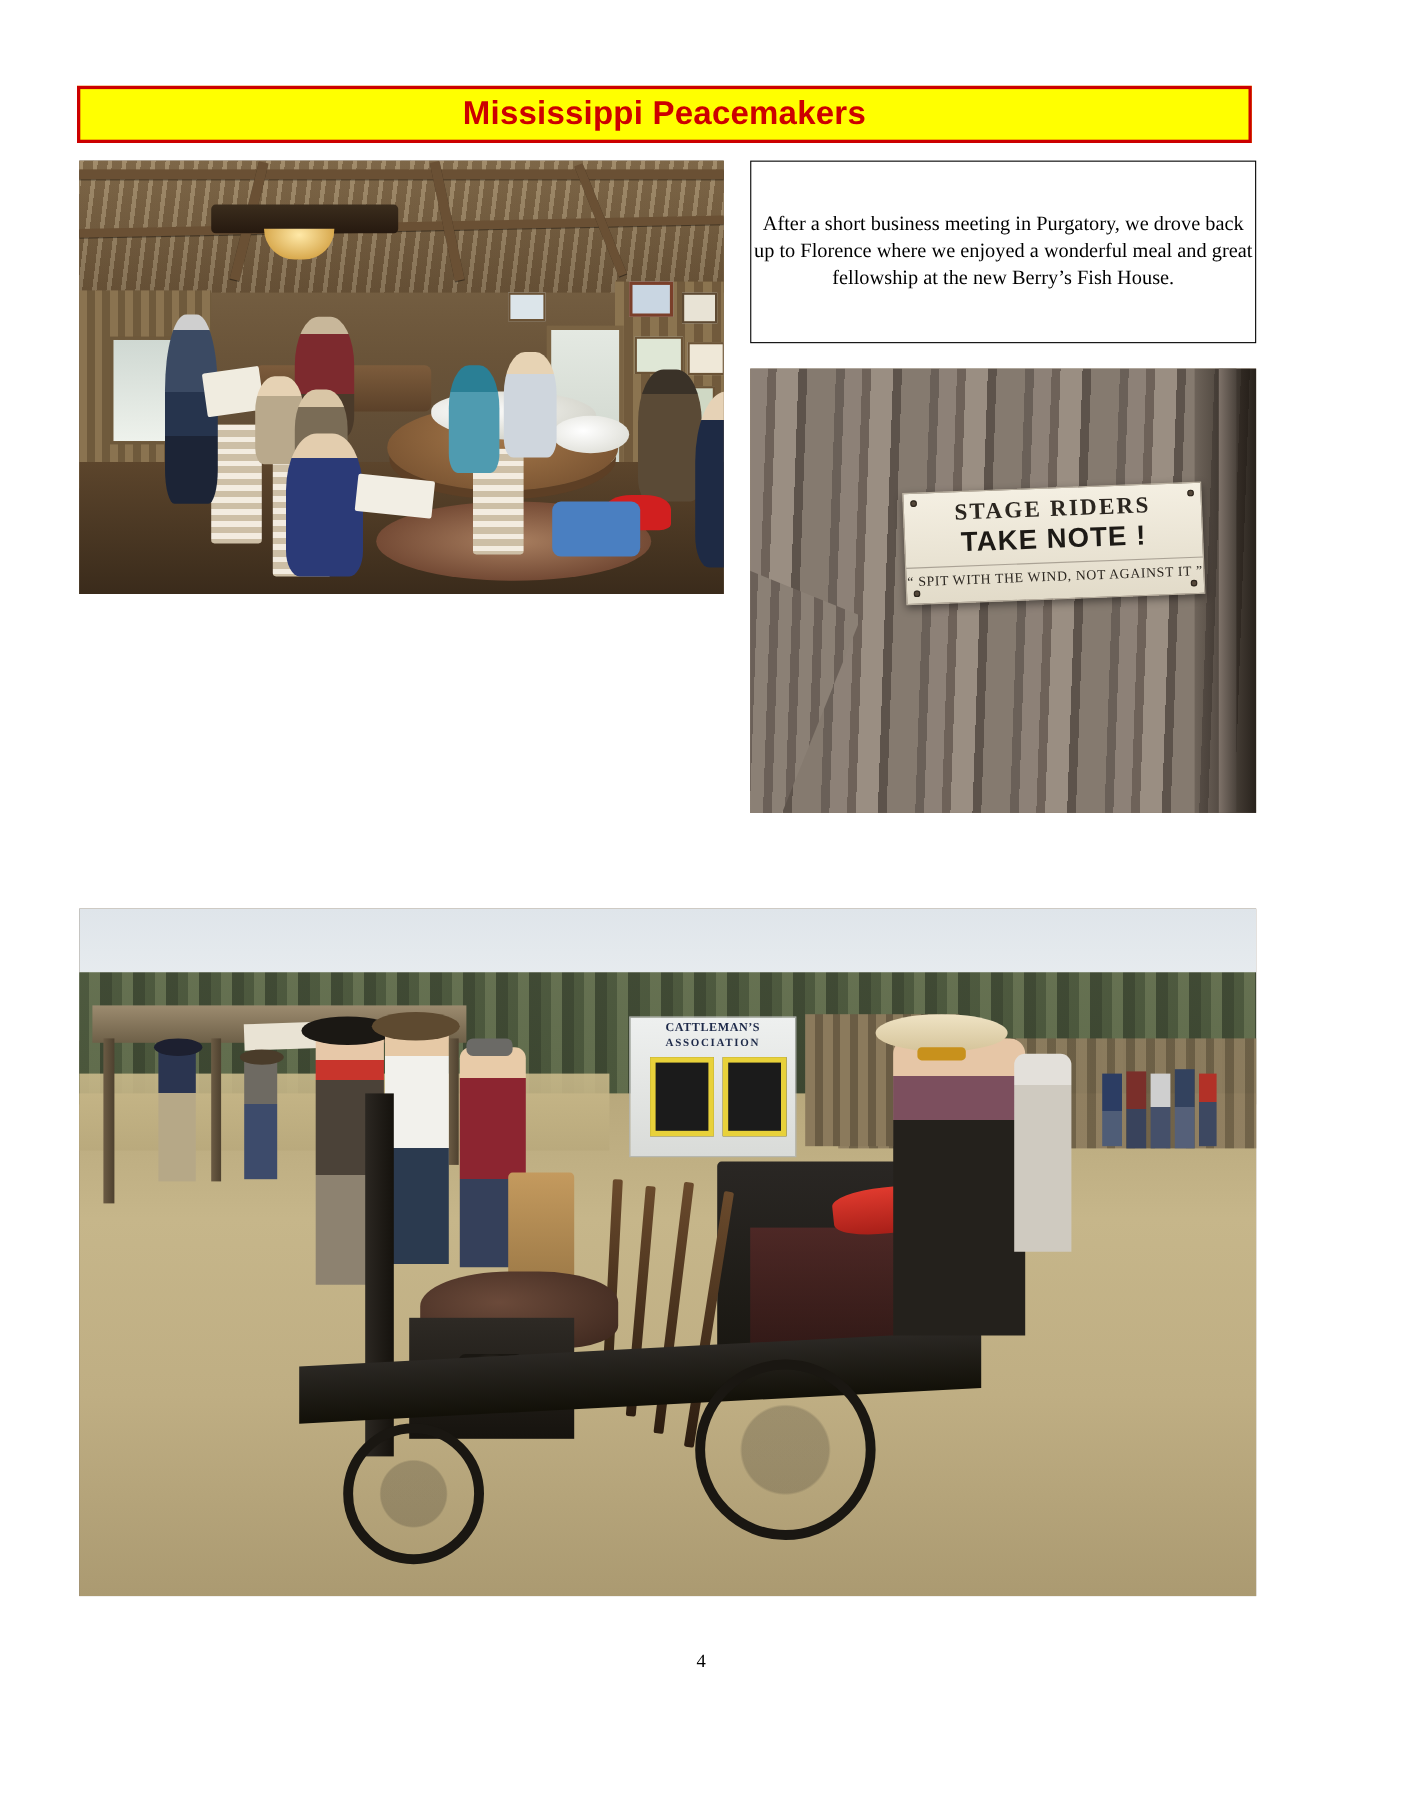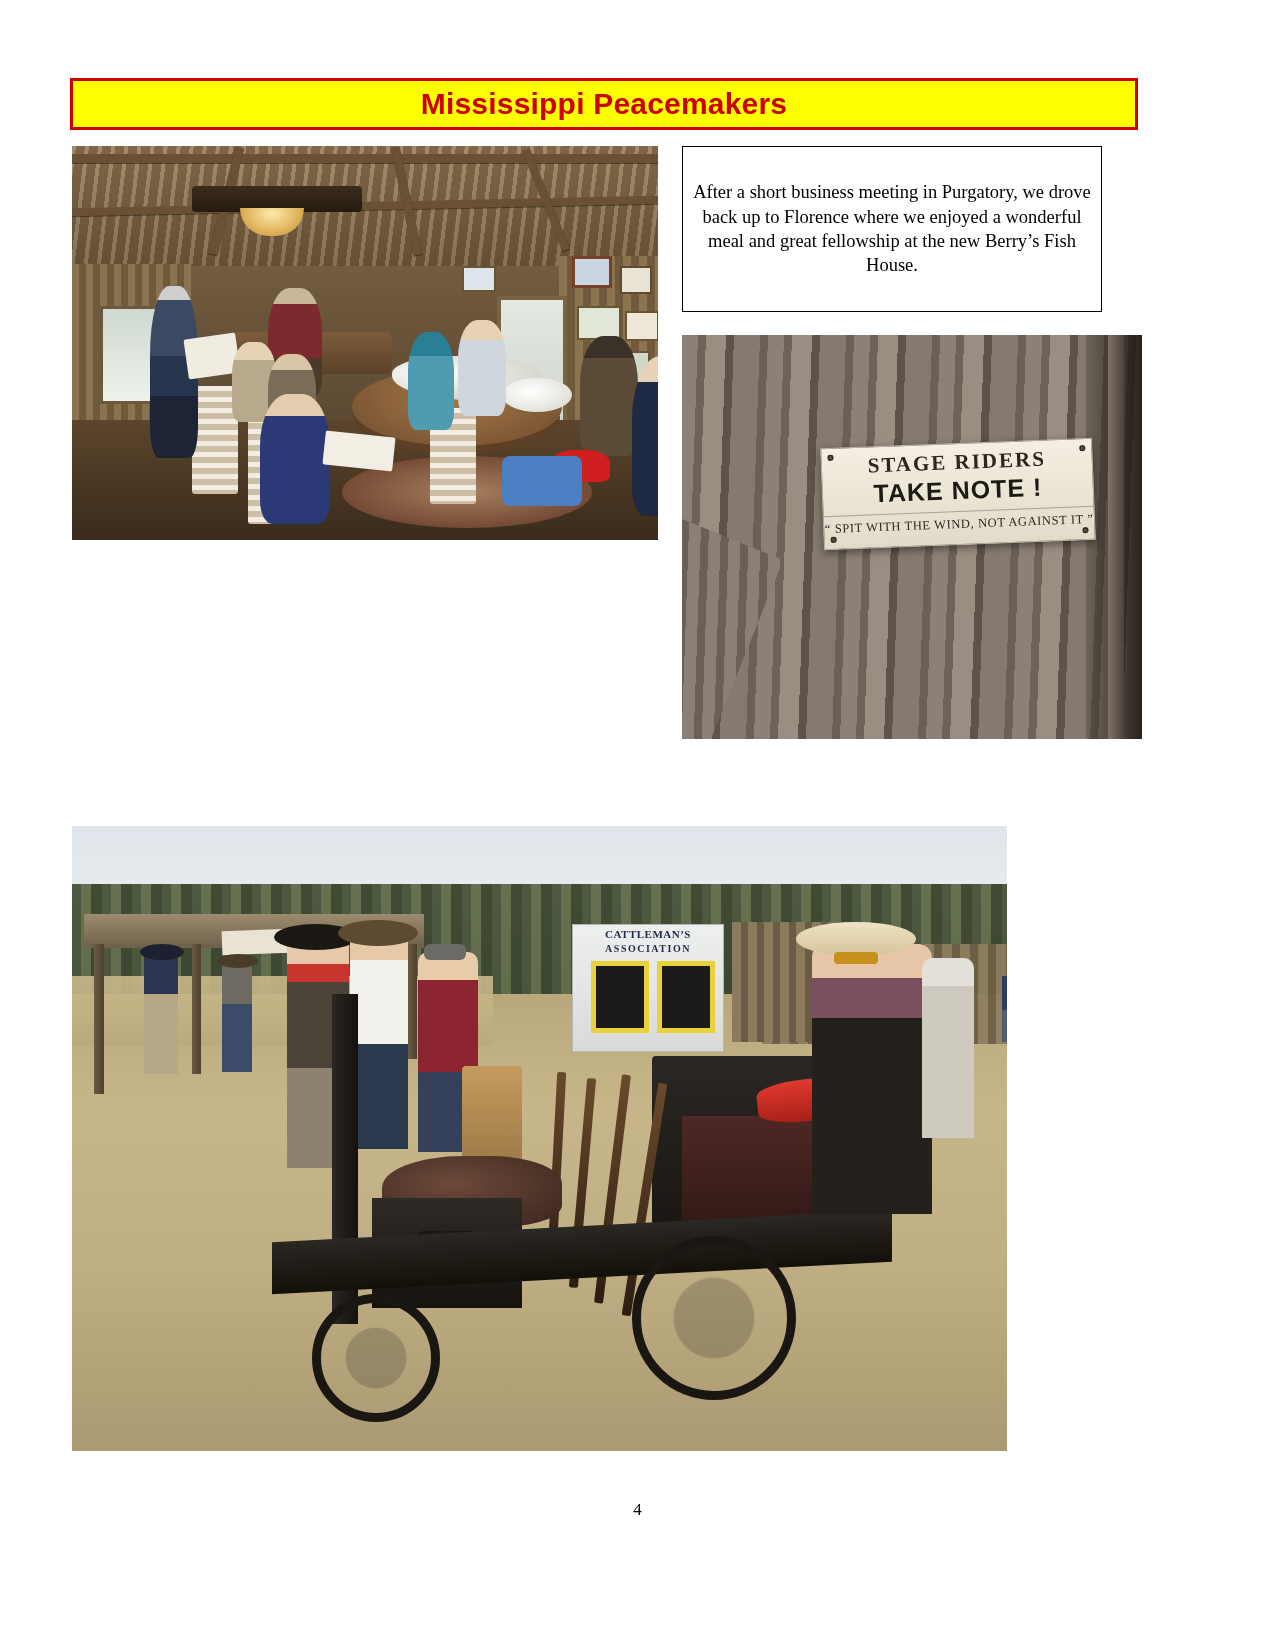--- a/index.html
+++ b/index.html
@@ -35,21 +35,21 @@
     font-size: 30px;
     color: #cc0000;
     letter-spacing: 0.2px;
   }
 
   
   .caption-box {
     position: absolute;
     left: 682px;
     top: 146px;
-    width: 420px;
+    width: 460px;
     height: 166px;
     border: 1px solid #000000;
     box-sizing: border-box;
     display: flex;
     align-items: center;
     justify-content: center;
     padding: 10px 0;
   }
   .caption-text {
     font-family: "Liberation Serif", serif;
@@ -211,21 +211,21 @@
     border-top: 1px solid #aaa295;
     padding-top: 5px;
   }
   .ph2-screw {
     position:absolute; width:6px; height:6px; border-radius:50%;
     background:#55483a; box-shadow: inset 0 0 0 1px #2e271f;
   }
 
   
   #photo-cart {
-    left: 72px; top: 826px; width: 935px; height: 625px;
+    left: 72px; top: 826px; width: 1070px; height: 625px;
   }
   .ph3-sky {
     position:absolute; left:0; top:0; width:100%; height:120px;
     background: linear-gradient(180deg,#dfe5ea,#eef1f3);
   }
   .ph3-trees {
     position:absolute; left:0; top:58px; width:100%; height:120px;
     background:
       repeating-linear-gradient(90deg, rgba(70,82,56,.85) 0 9px, rgba(96,108,76,.8) 9px 19px, rgba(54,64,44,.85) 19px 30px),
       linear-gradient(180deg,#7b8466,#5d6a4a);

